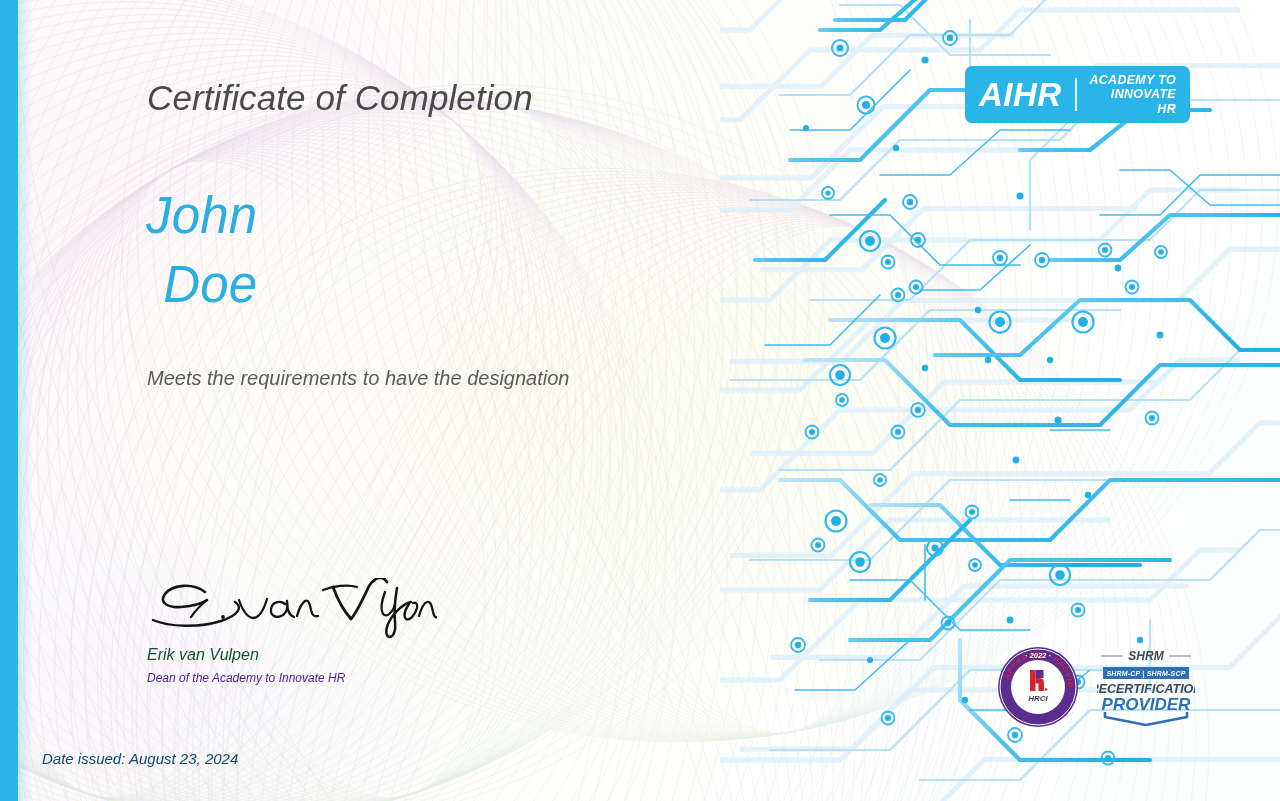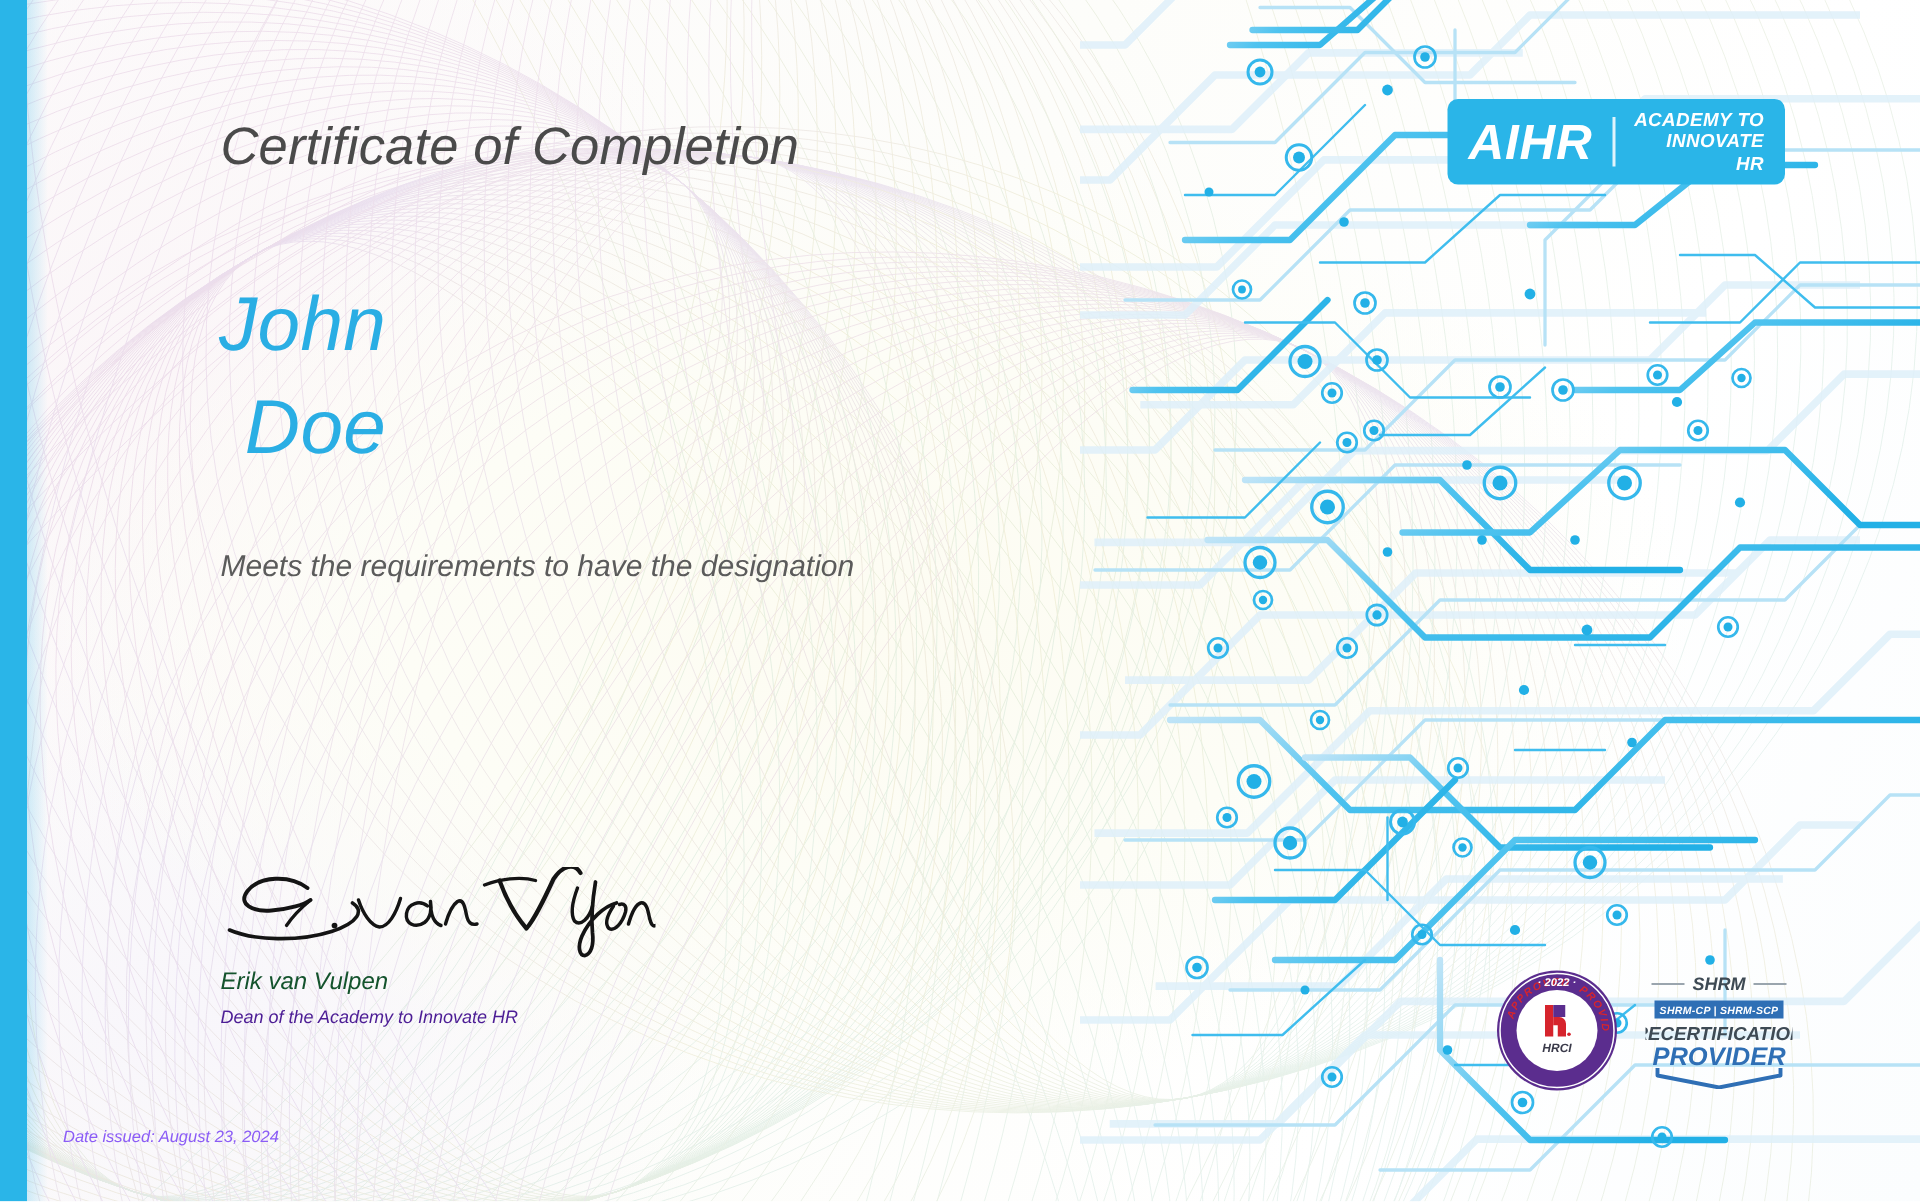--- a/index.html
+++ b/index.html
@@ -137,23 +137,23 @@
     font-size: 12px;
     font-weight: 400;
     color: #4c1d95;
     white-space: nowrap;
   }
 
   .meta {
     position: absolute;
     left: 42px;
     top: 748px;
-    font-size: 11px;
+    font-size: 15px;
     line-height: 21px;
-    color: #8b5cf6;
+    color: #0c4a6e;
   }
   .meta-line { display: block; white-space: nowrap; }
 
   
   .aihr-logo {
     position: absolute;
     left: 965px;
     top: 66px;
     width: 225px;
     height: 57px;

